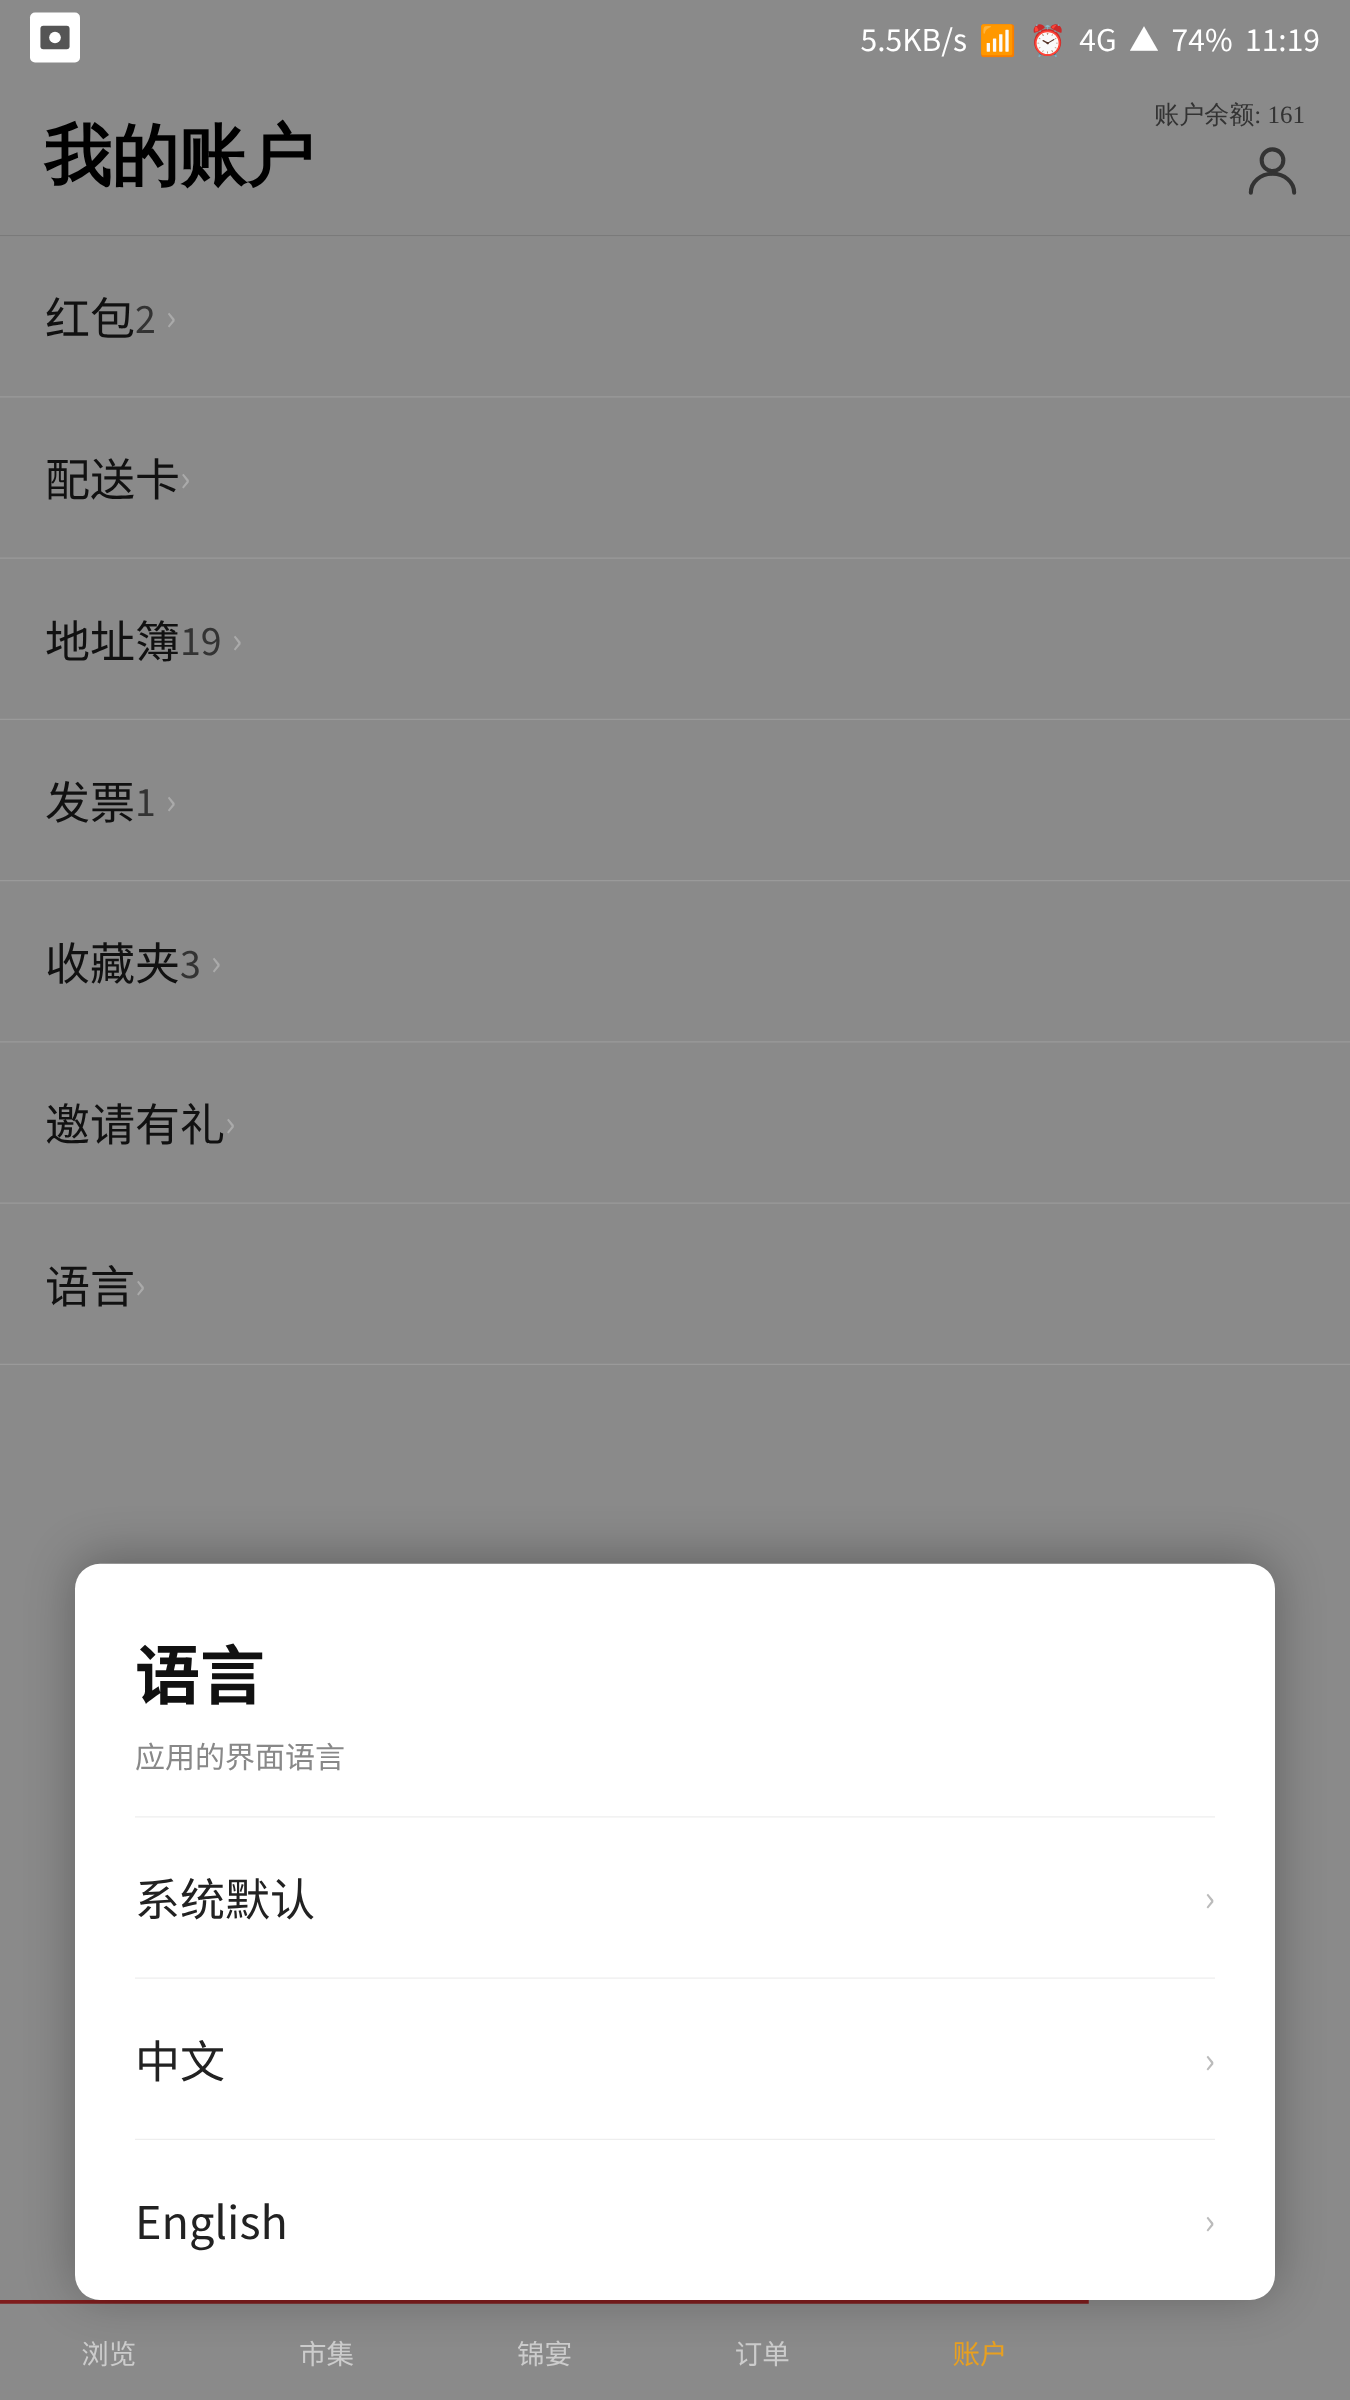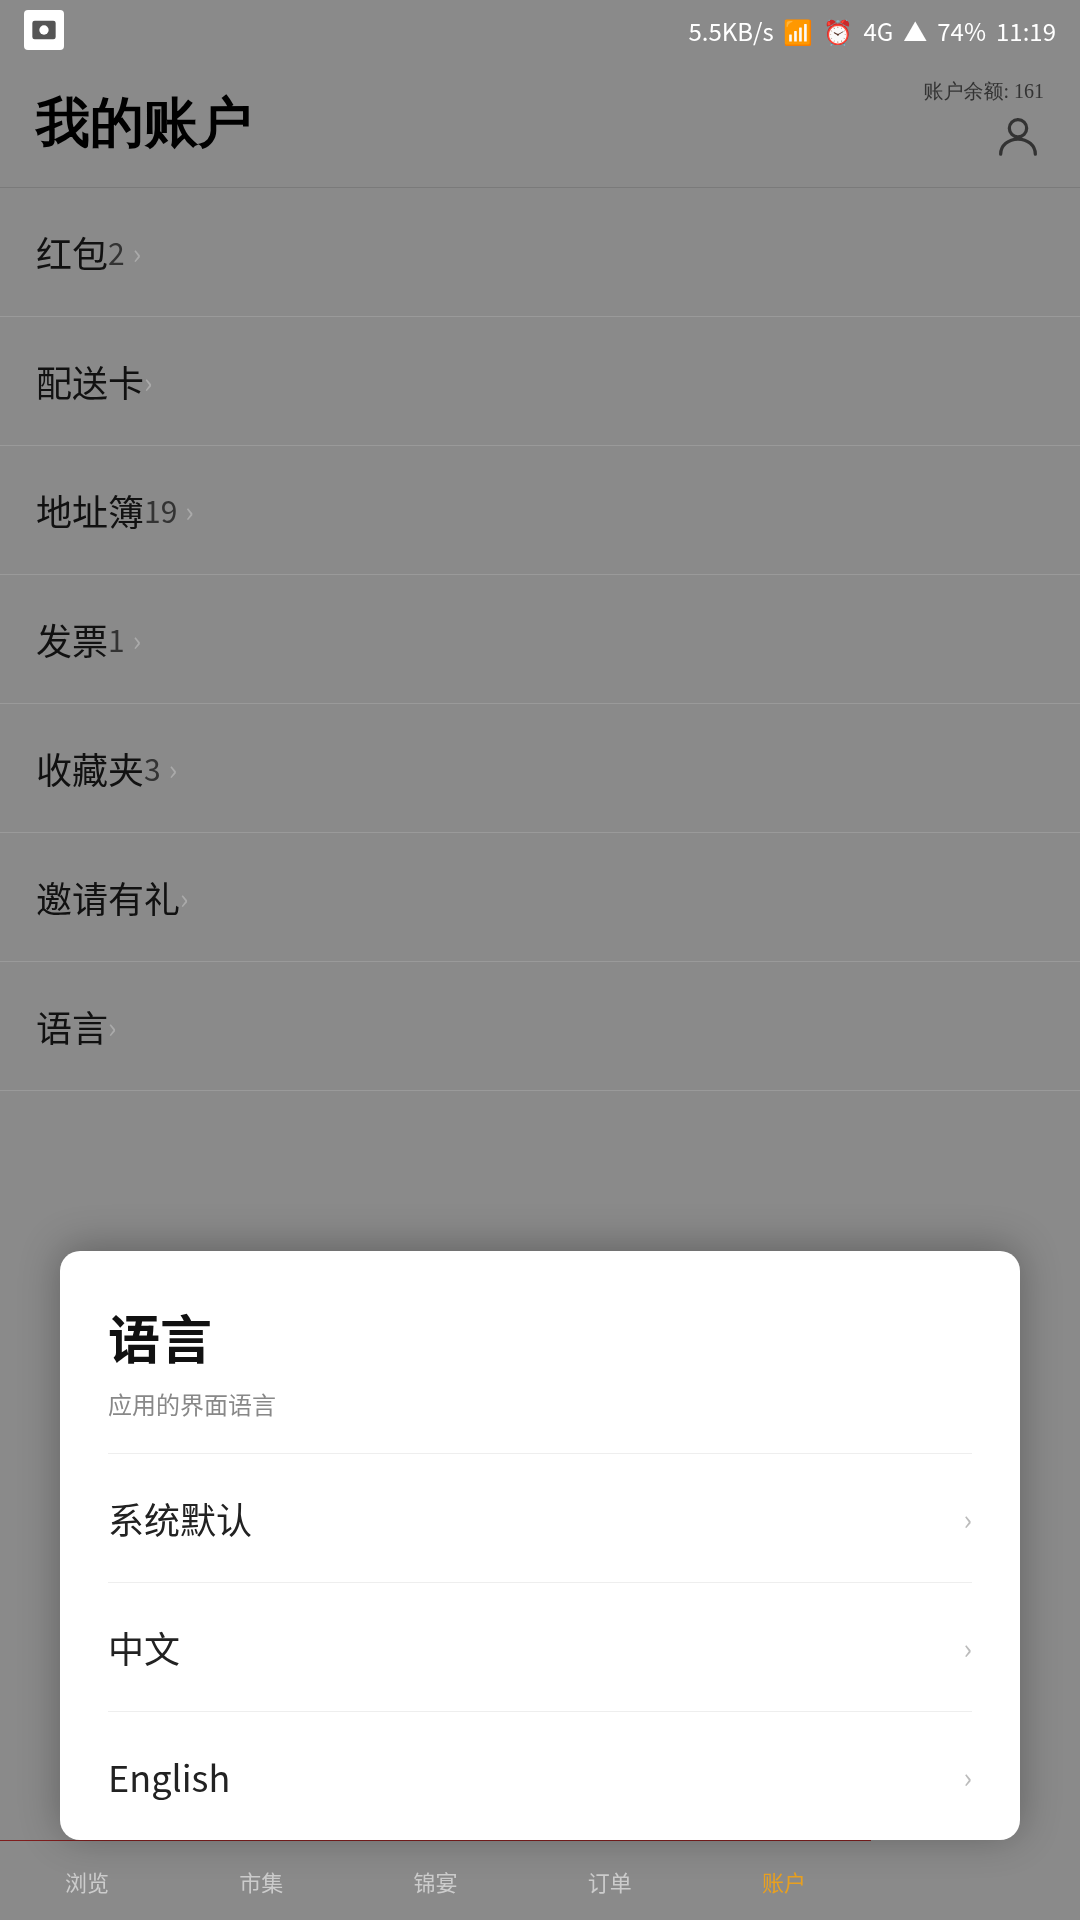--- a/index.html
+++ b/index.html
@@ -163,21 +163,21 @@
     .bottom-nav {
       position: fixed;
       bottom: 0;
       left: 0;
       width: 871px;
       height: 80px;
       background: #8a8a8a;
       display: flex;
       align-items: center;
       justify-content: space-around;
-      border-top: 1px solid #7f1d1d;
+      border-top: 3px solid #7f1d1d;
     }
     .nav-item {
       display: flex;
       flex-direction: column;
       align-items: center;
       justify-content: center;
       flex: 1;
       cursor: pointer;
     }
     .nav-label {

